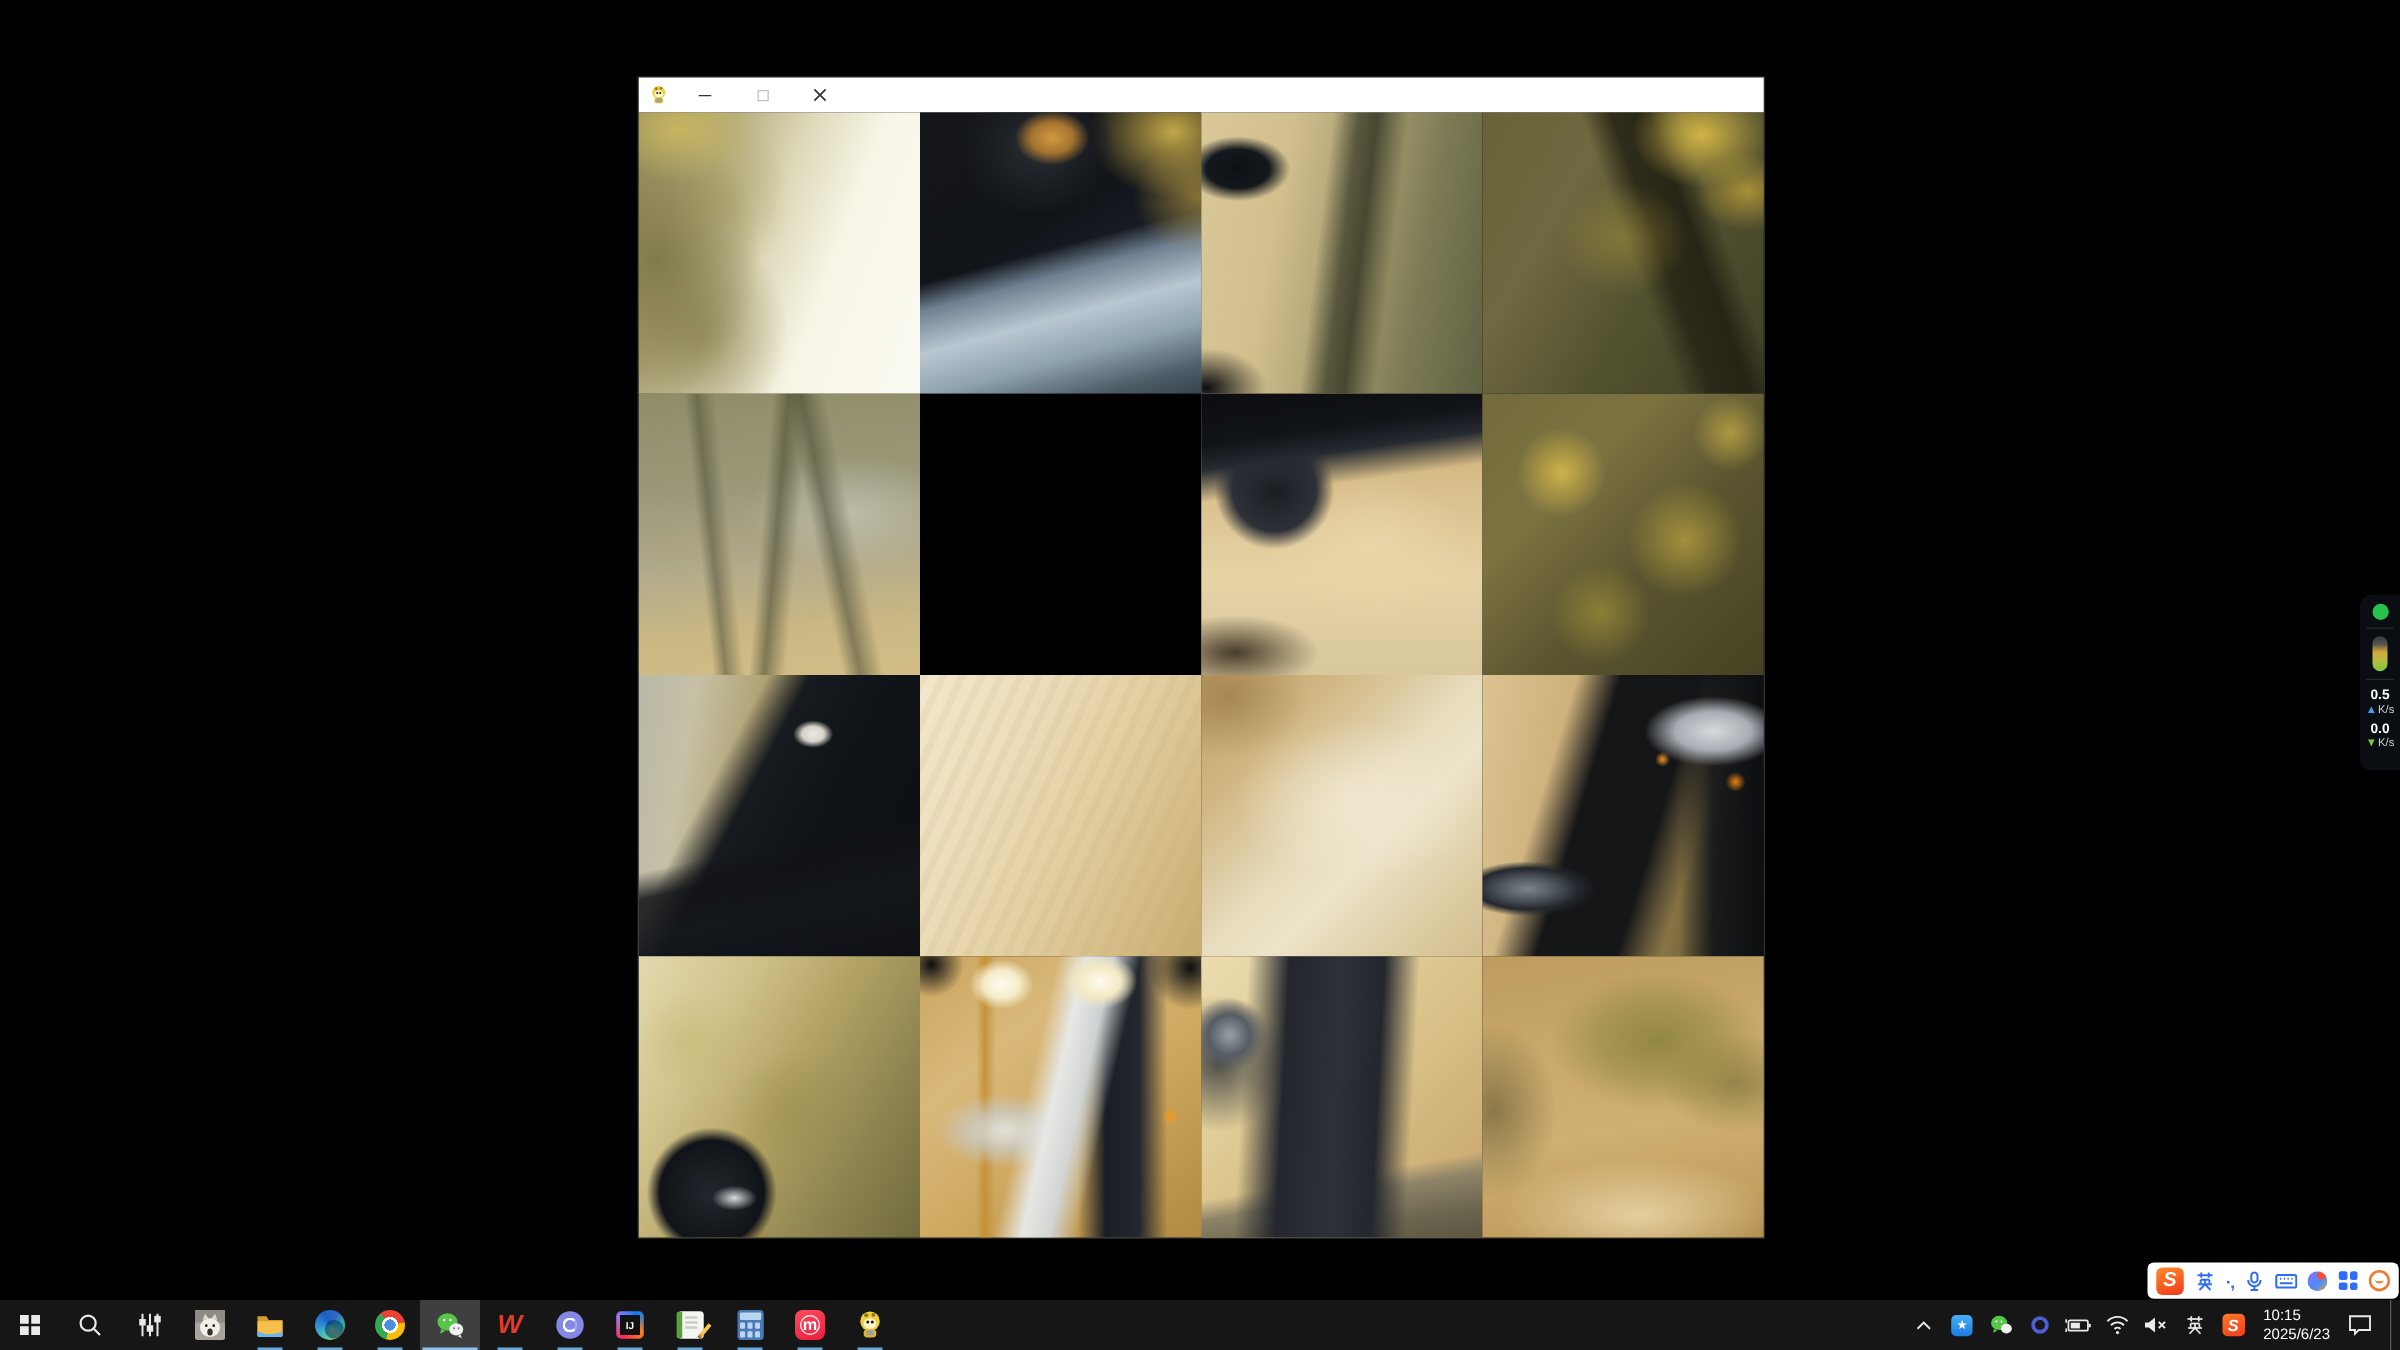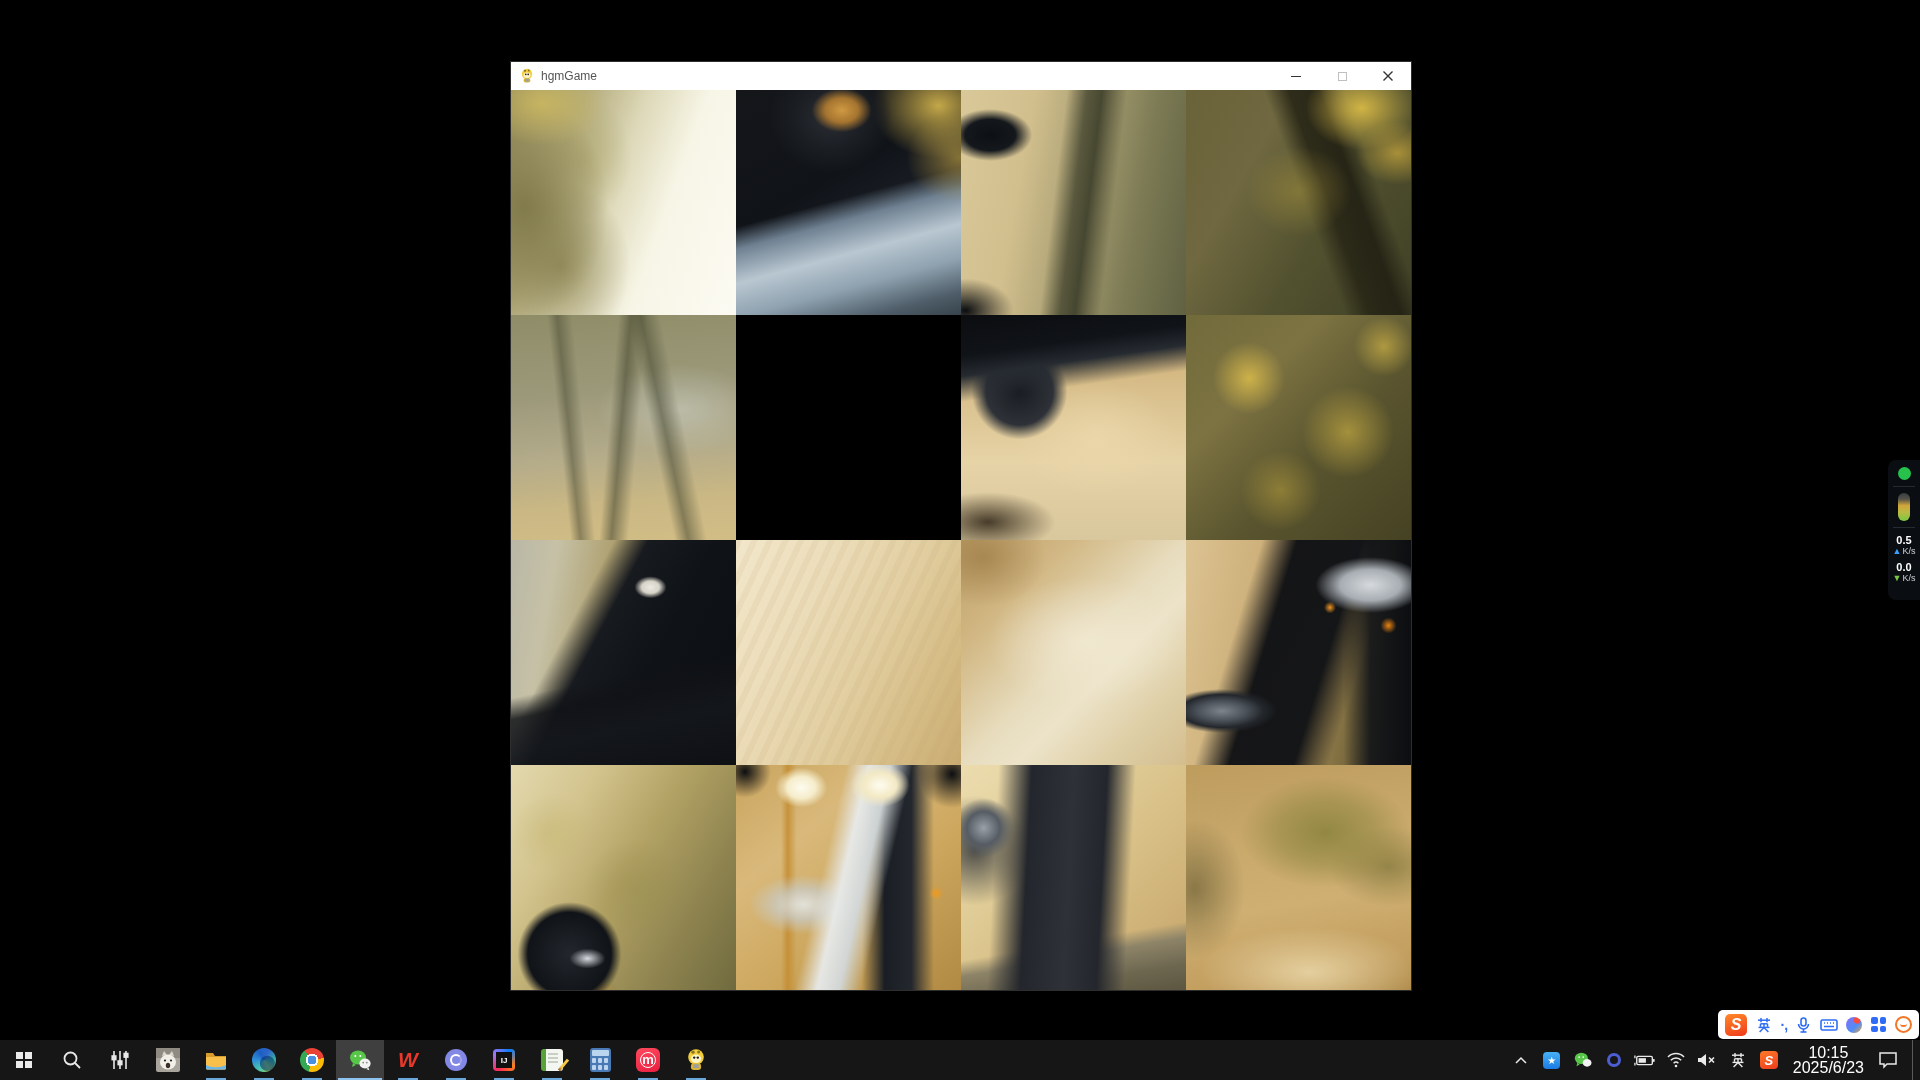--- a/index.html
+++ b/index.html
@@ -108,21 +108,21 @@
     linear-gradient(170deg, rgba(0,0,0,0) 74%, #8d8468 80%, #6e6750 90%, #5c553f 100%),
     linear-gradient(135deg, #ecdcae 0%, #e2cf9b 30%, #d6bd83 60%, #c5a368 100%); }
   .t33 { background:
     radial-gradient(ellipse 85px 55px at 62% 30%, rgba(140,132,62,.9), rgba(140,132,62,.5) 55%, rgba(140,132,62,0) 100%),
     radial-gradient(ellipse 60px 40px at 90% 45%, rgba(125,115,55,.7), rgba(125,115,55,0) 100%),
     radial-gradient(ellipse 50px 70px at 4% 55%, rgba(95,85,45,.6), rgba(95,85,45,0) 100%),
     radial-gradient(ellipse 110px 45px at 55% 92%, rgba(232,212,165,.9), rgba(232,212,165,0) 100%),
     linear-gradient(170deg, #bd9c5e 0%, #c9a96c 35%, #cfaf72 60%, #c39f60 85%, #b08c4c 100%); }
 
   
-  .netwidget { position:absolute; right:0; top:460px; width:32px; height:140px; background:#0a0d12; border-radius:8px 0 0 8px; display:flex; flex-direction:column; align-items:center; padding-top:7px; }
+  .netwidget { position:absolute; right:0; top:476px; width:32px; height:140px; background:#0a0d12; border-radius:8px 0 0 8px; display:flex; flex-direction:column; align-items:center; padding-top:7px; }
   .net-dot { width:13px; height:13px; border-radius:50%; background:#27c24c; }
   .net-sep { width:22px; height:1px; background:rgba(255,255,255,.12); margin:6px 0; }
   .net-capsule { width:12px; height:28px; border-radius:6px; background:linear-gradient(180deg,#3a3d40 0%, #55524a 22%, #d1a73a 45%, #b8bb43 70%, #7ac943 100%); }
   .net-line { color:#fff; font-size:11px; font-weight:bold; line-height:12px; text-align:center; }
   .net-unit { font-size:9px; color:#cfd3d8; font-weight:normal; line-height:11px; display:flex; align-items:center; gap:1px; }
   .arrow-up { color:#3aa0ff; font-size:9px; }
   .arrow-down { color:#7ac943; font-size:9px; }
   .net-block { margin-bottom:4px; }
 
   
@@ -168,21 +168,21 @@
   .icon-mumu { width:24px; height:24px; border-radius:6px; background:linear-gradient(160deg,#ff4a5e,#e81f3f); display:flex; align-items:center; justify-content:center; }
   .icon-mumu b { color:#fff; font-size:13px; font-weight:bold; border:1.5px solid #fff; border-radius:50%; width:16px; height:16px; line-height:13px; text-align:center; }
 
   .tb-right { margin-left:auto; display:flex; align-items:center; gap:9px; padding-right:2px; }
   .trayicon { width:22px; height:22px; display:flex; align-items:center; justify-content:center; }
   .tray-svg { stroke:#eaeaea; fill:none; stroke-width:1.5; }
   .tray-tim { width:17px; height:17px; border-radius:4px; background:linear-gradient(180deg,#47b1f5,#1b7be4); color:#fff; font-size:10px; display:flex; align-items:center; justify-content:center; }
   .tray-ring { width:14px; height:14px; border:3px solid #4d5ed2; border-radius:50%; }
   .tray-cn { width:16px; height:16px; color:#eaeaea; }
   .tray-sogou { width:18px; height:18px; border-radius:4px; background:linear-gradient(160deg,#ff7a29,#f03c1e); color:#fff; font-weight:bold; font-style:italic; font-size:13px; display:flex; align-items:center; justify-content:center; }
-  .tray-clock { color:#fff; font-size:16px; line-height:15px; text-align:center; padding:0 4px; }
+  .tray-clock { color:#fff; font-size:12px; line-height:15px; text-align:left; padding:0 4px; }
   .show-desktop { width:6px; height:40px; border-left:1px solid #5a5a5a; margin-left:4px; }
 
   .koopa { display:block; }
 </style>
 </head>
 <body>
 
 <div style="position:absolute;inset:0;background:#000;"></div>
 
 <div class="window">
@@ -190,21 +190,20 @@
     <svg class="titlebar-icon koopa" viewBox="0 0 16 16">
       <circle cx="8" cy="6" r="5.2" fill="#f2cf3d"></circle>
       <circle cx="6" cy="2.8" r="1.1" fill="#8a7420"></circle>
       <circle cx="9.8" cy="2.6" r="1.0" fill="#8a7420"></circle>
       <ellipse cx="8" cy="7.2" rx="3.4" ry="2.8" fill="#fdf3c8"></ellipse>
       <circle cx="6.8" cy="6.4" r=".8" fill="#17181a"></circle>
       <circle cx="9.2" cy="6.4" r=".8" fill="#17181a"></circle>
       <rect x="4.6" y="10.2" width="6.8" height="4.4" rx="2" fill="#d8b335"></rect>
       <rect x="6.2" y="10.8" width="3.6" height="2.6" rx=".6" fill="#9aa0a6"></rect>
     </svg>
-    <span class="titlebar-text">hgmGame</span>
     <div class="win-controls">
       <div class="win-btn">
           <span class="glyph-min"></span>
         </div>
       <div class="win-btn">
           <span class="glyph-max"></span>
         </div>
       <div class="win-btn">
         <svg width="12" height="12" viewBox="0 0 12 12">
             <path d="M1.5 1.5 L10.5 10.5 M10.5 1.5 L1.5 10.5" class="glyph-close"></path>

